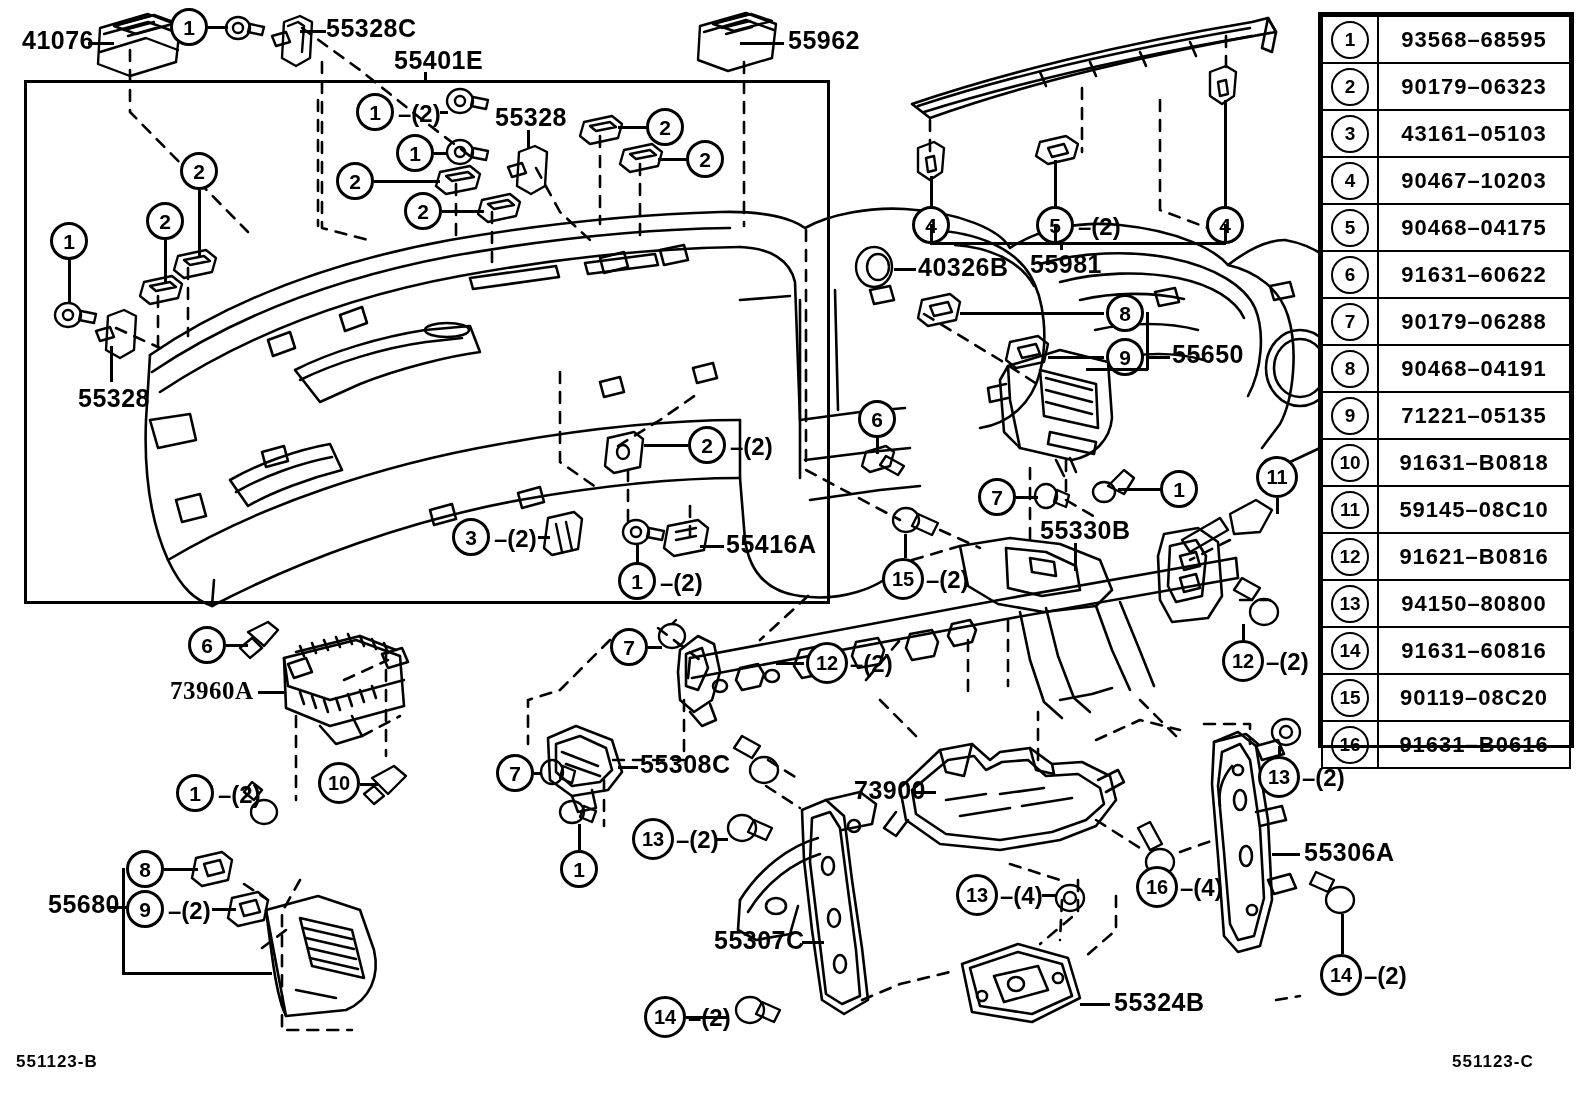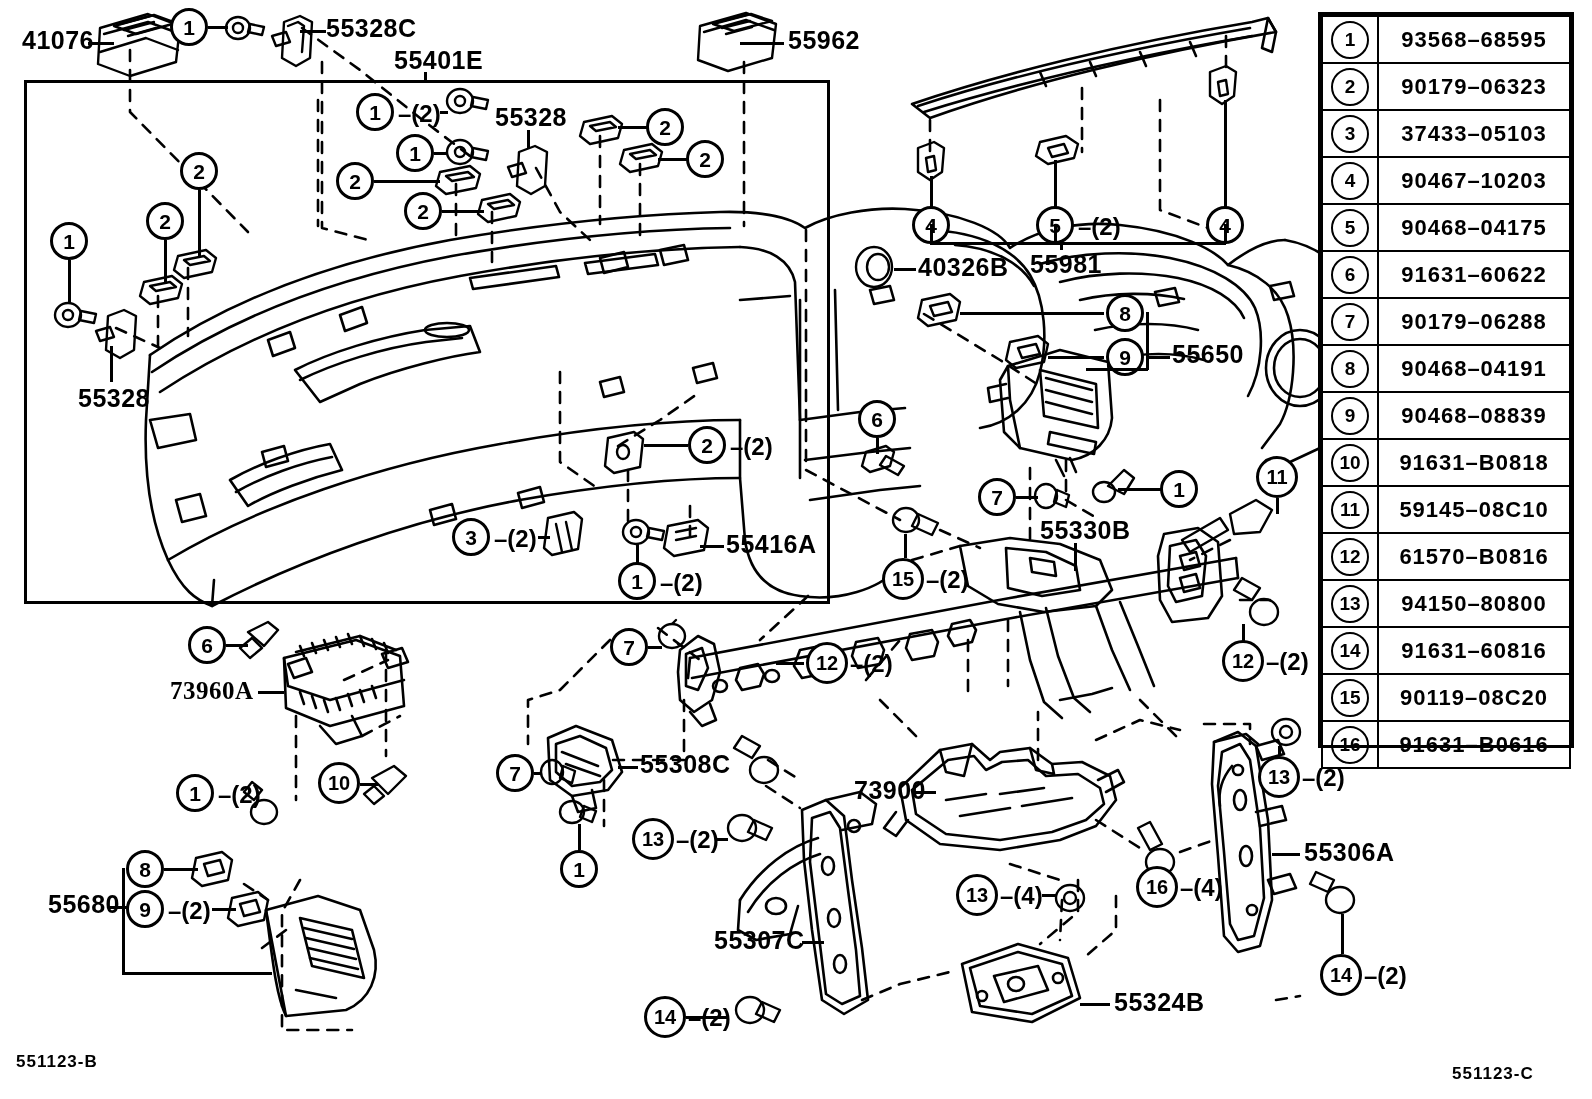--- a/index.html
+++ b/index.html
@@ -738,21 +738,21 @@
         <tr>
           <td class="numcell"><span class="legend-circle">1</span></td>
           <td class="pcell">93568–68595</td>
         </tr>
         <tr>
           <td class="numcell"><span class="legend-circle">2</span></td>
           <td class="pcell">90179–06323</td>
         </tr>
         <tr>
           <td class="numcell"><span class="legend-circle">3</span></td>
-          <td class="pcell">37433–05103</td>
+          <td class="pcell">43161–05103</td>
         </tr>
         <tr>
           <td class="numcell"><span class="legend-circle">4</span></td>
           <td class="pcell">90467–10203</td>
         </tr>
         <tr>
           <td class="numcell"><span class="legend-circle">5</span></td>
           <td class="pcell">90468–04175</td>
         </tr>
         <tr>
@@ -762,33 +762,33 @@
         <tr>
           <td class="numcell"><span class="legend-circle">7</span></td>
           <td class="pcell">90179–06288</td>
         </tr>
         <tr>
           <td class="numcell"><span class="legend-circle">8</span></td>
           <td class="pcell">90468–04191</td>
         </tr>
         <tr>
           <td class="numcell"><span class="legend-circle">9</span></td>
-          <td class="pcell">90468–08839</td>
+          <td class="pcell">71221–05135</td>
         </tr>
         <tr>
           <td class="numcell"><span class="legend-circle">10</span></td>
           <td class="pcell">91631–B0818</td>
         </tr>
         <tr>
           <td class="numcell"><span class="legend-circle">11</span></td>
           <td class="pcell">59145–08C10</td>
         </tr>
         <tr>
           <td class="numcell"><span class="legend-circle">12</span></td>
-          <td class="pcell">61570–B0816</td>
+          <td class="pcell">91621–B0816</td>
         </tr>
         <tr>
           <td class="numcell"><span class="legend-circle">13</span></td>
           <td class="pcell">94150–80800</td>
         </tr>
         <tr>
           <td class="numcell"><span class="legend-circle">14</span></td>
           <td class="pcell">91631–60816</td>
         </tr>
         <tr>
@@ -797,13 +797,13 @@
         </tr>
         <tr>
           <td class="numcell"><span class="legend-circle">16</span></td>
           <td class="pcell">91631–B0616</td>
         </tr>
       </tbody>
   </table>
 </div>
 
 <div class="footer-id" style="left:16px;top:1052px;">551123-B</div>
-<div class="footer-id" style="left:1452px;top:1052px;margin-top:12px;">551123-C</div>
+<div class="footer-id" style="left:1452px;top:1052px;">551123-C</div>
 
 </body></html>

